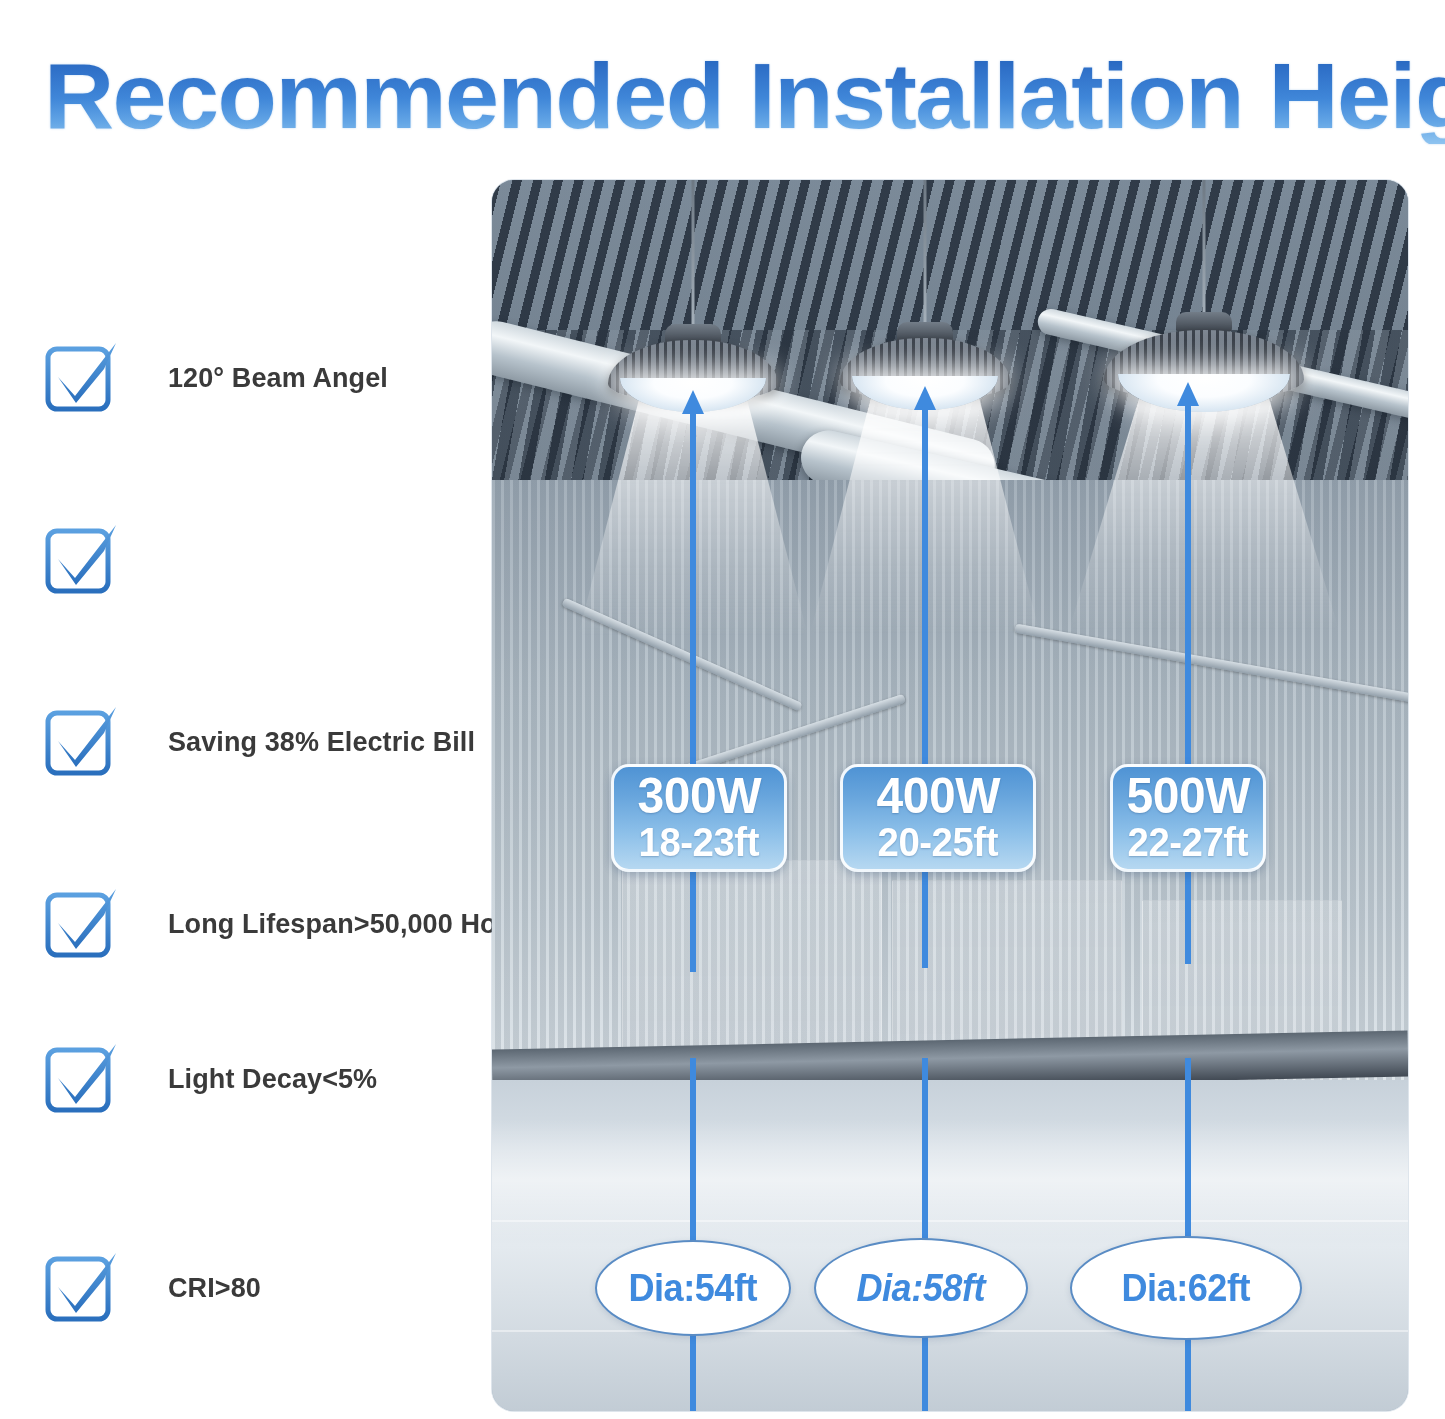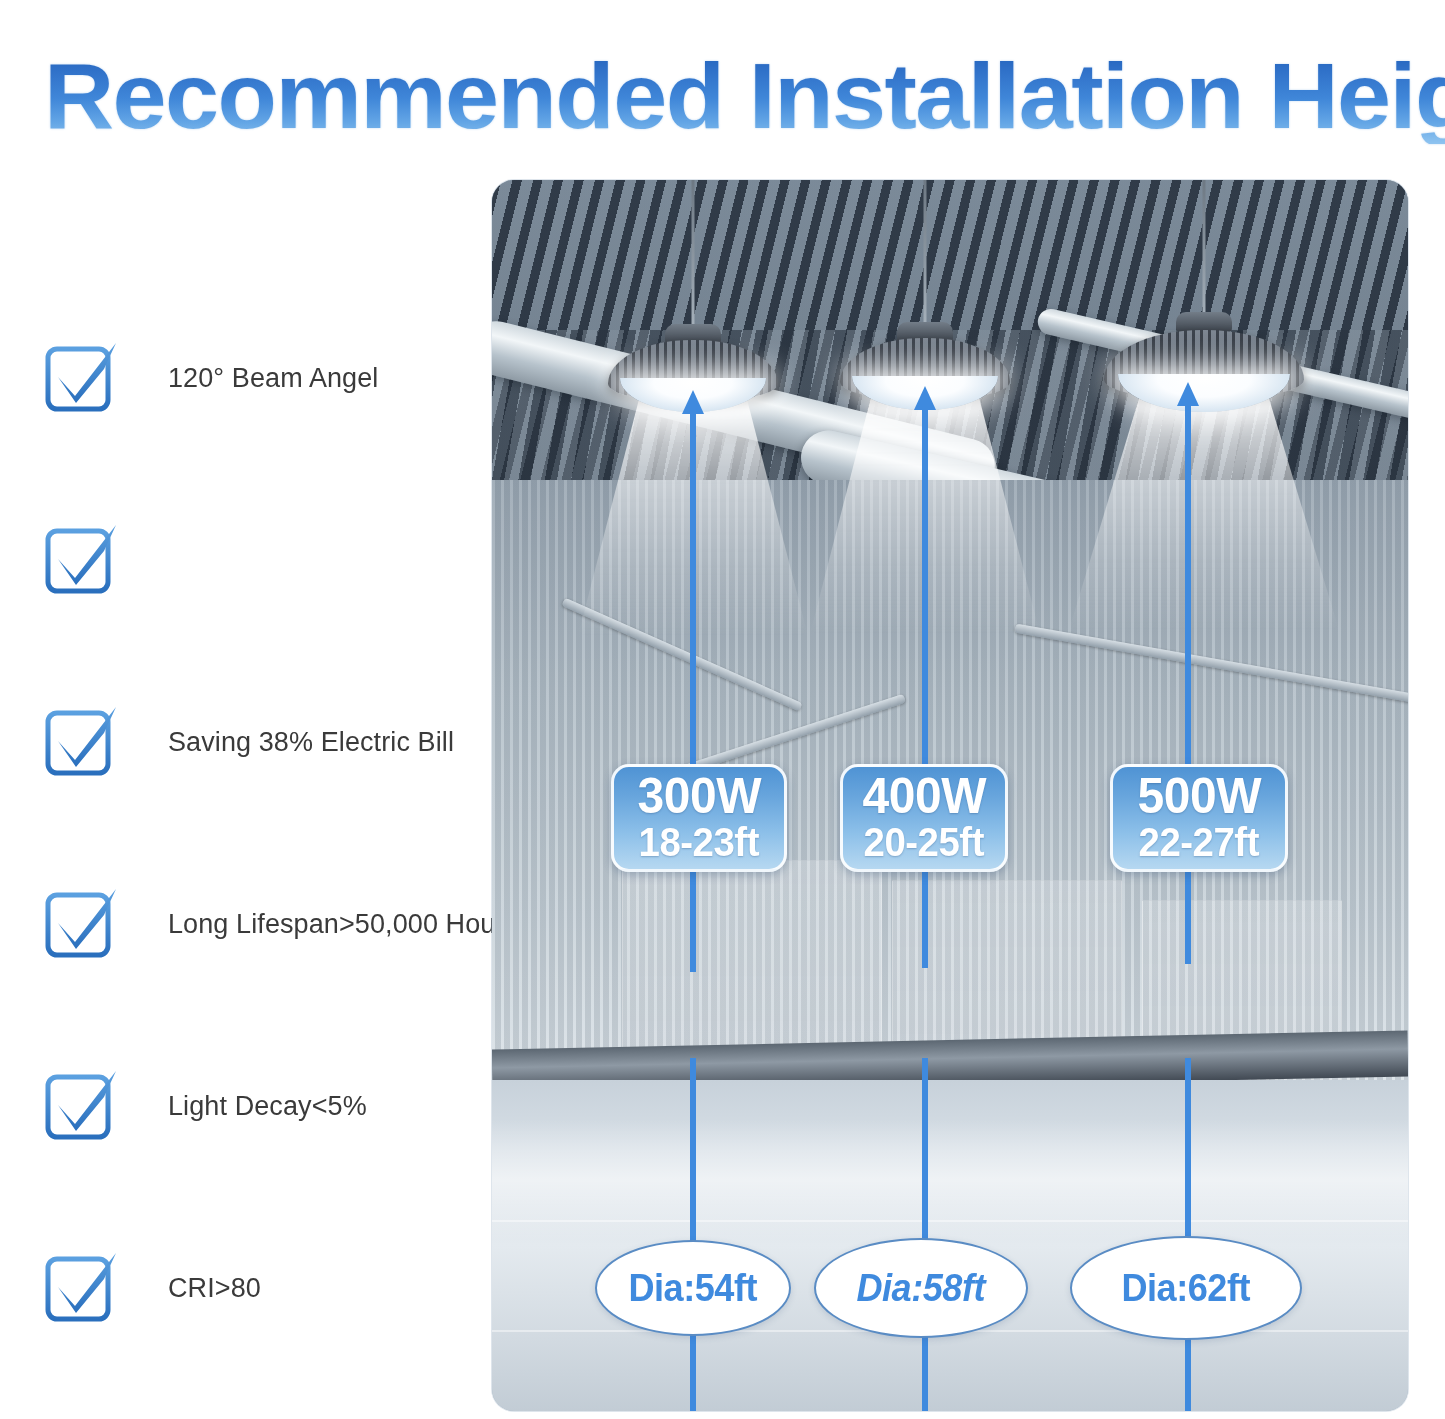--- a/index.html
+++ b/index.html
@@ -45,21 +45,21 @@
     display:flex;
     align-items:center;
     height:96px;
   }
   .check-icon { position:relative; width:74px; height:74px; flex:0 0 74px; }
   .check-icon svg { display:block; width:74px; height:74px; overflow:visible; }
   .feature-label {
     margin-left:50px;
     font-family:"Liberation Sans", sans-serif;
     font-size:27px;
-    font-weight:normal;
+    font-weight:bold;
     color:#3a3a3a;
     letter-spacing:0.1px;
     white-space:nowrap;
   }
 
   
   .photo {
     position:absolute;
     left:492px; top:180px;
     width:916px; height:1231px;
@@ -309,21 +309,21 @@
                 <stop offset="1" stop-color="#2a6fbd"></stop>
               </linearGradient>
             </defs>
           <rect x="4" y="8" width="60" height="60" rx="9" ry="9" fill="none" stroke="url(#cg3)" stroke-width="5"></rect>
           <path d="M14 36 L31 55 L72 2 L60 28 L32 62 Z" fill="url(#cg3)"></path>
         </svg>
       </span>
       <span class="feature-label">Long Lifespan&gt;50,000 Hours</span>
     </div>
 
-    <div class="feature-row" style="top:758px">
+    <div class="feature-row" style="top:731px">
       <span class="check-icon">
         <svg viewBox="0 0 74 74">
             <defs>
               <linearGradient id="cg4" x1="0" y1="0" x2="0" y2="1">
                 <stop offset="0" stop-color="#5ba0e0"></stop>
                 <stop offset="1" stop-color="#2a6fbd"></stop>
               </linearGradient>
             </defs>
           <rect x="4" y="8" width="60" height="60" rx="9" ry="9" fill="none" stroke="url(#cg4)" stroke-width="5"></rect>
           <path d="M14 36 L31 55 L72 2 L60 28 L32 62 Z" fill="url(#cg4)"></path>
@@ -406,26 +406,26 @@
 
     <div class="arrow-down" style="left:198px; top:878px; height:390px;"></div>
     <div class="arrow-down" style="left:430px; top:878px; height:390px;"></div>
     <div class="arrow-down" style="left:693px; top:878px; height:390px;"></div>
 
     <div class="badge" style="left:119px; top:584px; width:176px; height:108px;">
       <span class="badge-watt">300W</span>
       <span class="badge-height">18-23ft</span>
     </div>
 
-    <div class="badge" style="left:348px; top:584px; width:168px; height:108px;">
+    <div class="badge" style="left:348px; top:584px; width:196px; height:108px;">
       <span class="badge-watt">400W</span>
       <span class="badge-height">20-25ft</span>
     </div>
 
-    <div class="badge" style="left:618px; top:584px; width:178px; height:108px;">
+    <div class="badge" style="left:618px; top:584px; width:156px; height:108px;">
       <span class="badge-watt">500W</span>
       <span class="badge-height">22-27ft</span>
     </div>
 
     <div class="dia" style="left:103px; top:1060px; width:196px; height:96px;">
       <span class="dia-label">Dia:54ft</span>
     </div>
 
     <div class="dia" style="left:322px; top:1058px; width:214px; height:100px;font-style:italic;">
       <span class="dia-label">Dia:58ft</span>

